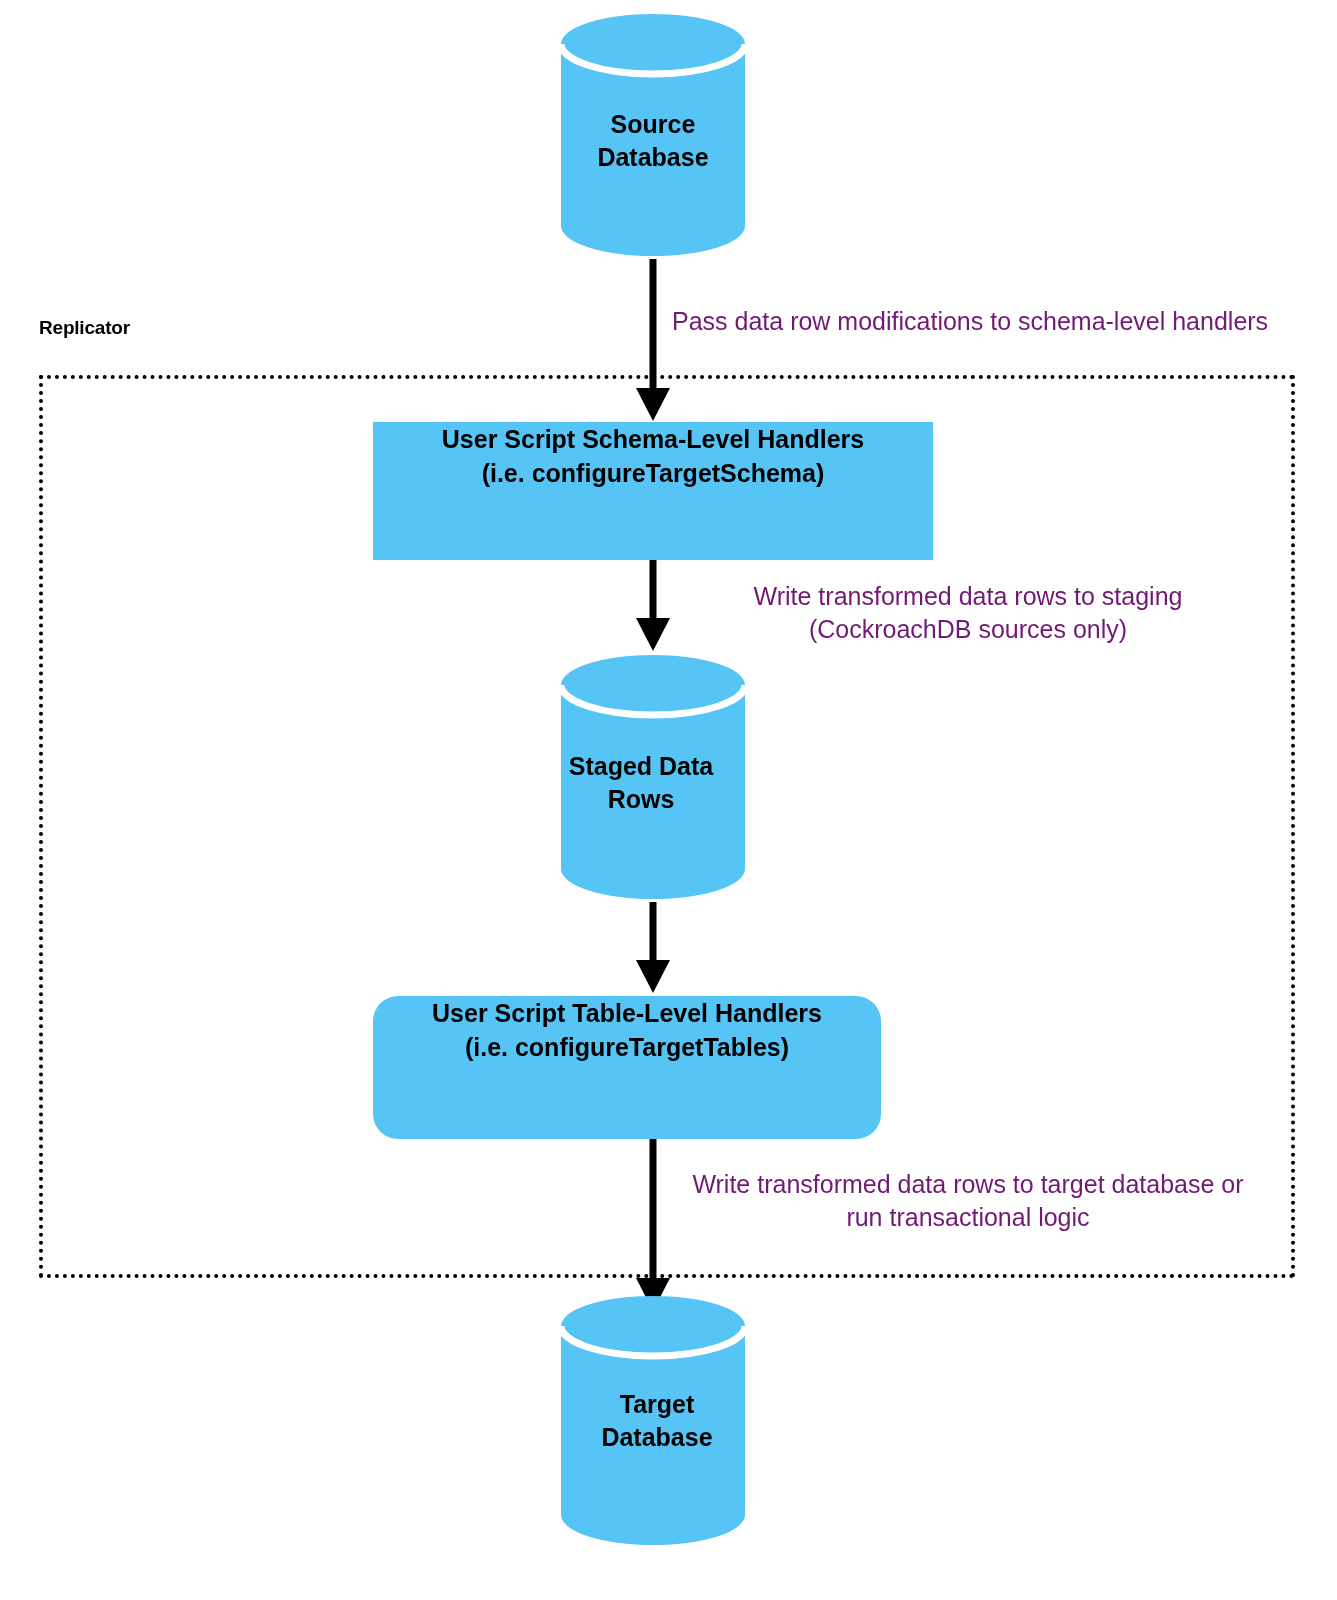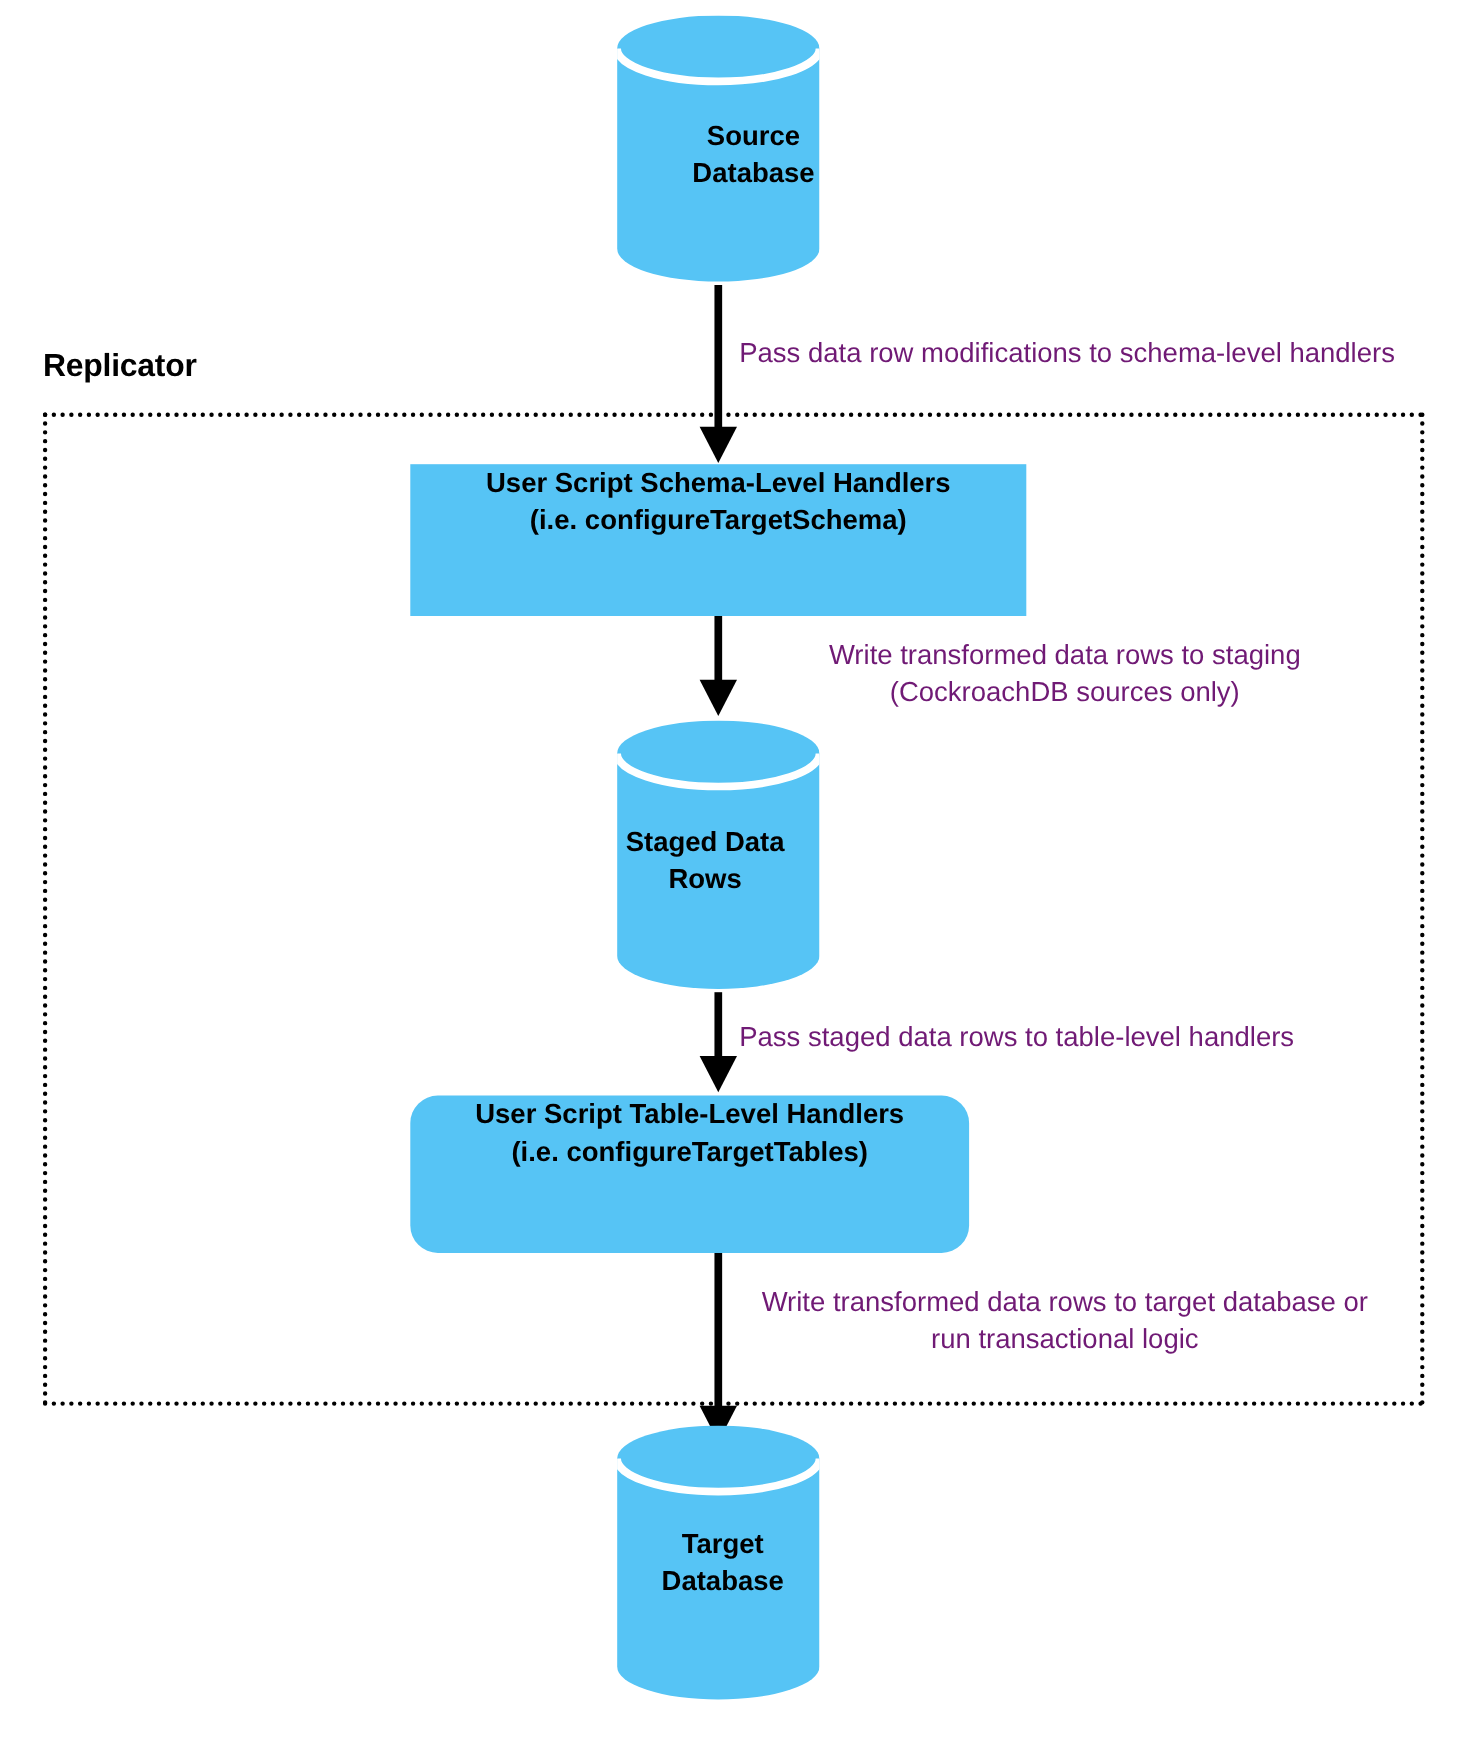--- a/index.html
+++ b/index.html
@@ -17,21 +17,21 @@
     height: 1600px;
     background: #ffffff;
     overflow: hidden;
   }
 
   
   .replicator-label {
     position: absolute;
     left: 39px;
     top: 317px;
-    font-size: 29px;
+    font-size: 19px;
     font-weight: bold;
     color: #000000;
     letter-spacing: -0.2px;
     white-space: nowrap;
   }
   .replicator-box {
     position: absolute;
     left: 39px;
     top: 375px;
     width: 1256px;
@@ -103,21 +103,21 @@
   <div class="replicator-label">Replicator</div>
 
   <div class="replicator-box"></div>
 
   <div class="cylinder" style="left:561px; top:14px; width:184px; height:245px;">
     <svg class="cyl-svg" width="184" height="245" viewBox="0 0 184 245">
       <path d="M0,30 L0,212 A92,30 0 0 0 184,212 L184,30 Z" fill="#56C4F5"></path>
       <ellipse cx="92" cy="30" rx="92" ry="30" fill="#56C4F5"></ellipse>
       <path d="M0,30 A92,30 0 0 0 184,30" fill="none" stroke="#FFFFFF" stroke-width="7"></path>
     </svg>
-    <div class="cyl-label" style="top:94px;padding-left:32px;">Source
+    <div class="cyl-label" style="top:94px;">Source
 Database</div>
   </div>
 
   <svg class="arrow" width="1337" height="1600" style="pointer-events:none;">
     <line x1="653" y1="259" x2="653" y2="400" stroke="#000000" stroke-width="7"></line>
     <polygon points="653,421 636,388 670,388" fill="#000000"></polygon>
 
     <line x1="653" y1="560" x2="653" y2="630" stroke="#000000" stroke-width="7"></line>
     <polygon points="653,651 636,618 670,618" fill="#000000"></polygon>
 
@@ -141,21 +141,20 @@
   <div class="cylinder" style="left:561px; top:655px; width:160px; height:247px;">
     <svg class="cyl-svg" width="184" height="247" viewBox="0 0 184 247">
       <path d="M0,30 L0,214 A92,30 0 0 0 184,214 L184,30 Z" fill="#56C4F5"></path>
       <ellipse cx="92" cy="30" rx="92" ry="30" fill="#56C4F5"></ellipse>
       <path d="M0,30 A92,30 0 0 0 184,30" fill="none" stroke="#FFFFFF" stroke-width="7"></path>
     </svg>
     <div class="cyl-label" style="top:95px;">Staged Data
 Rows</div>
   </div>
 
-  <div class="arrow-label" style="left:672px; top:927px; width:555px; text-align:left;">Pass staged data rows to table-level handlers</div>
 
   <div class="proc-box" style="left:373px; top:996px; width:508px; height:143px;border-radius:25px;">
     <div class="proc-label">User Script Table-Level Handlers
 (i.e. configureTargetTables)</div>
   </div>
 
   <div class="arrow-label" style="left:672px; top:1168px; width:592px;">Write transformed data rows to target database or
 run transactional logic</div>
 
   <div class="cylinder" style="left:561px; top:1296px; width:192px; height:252px;">

